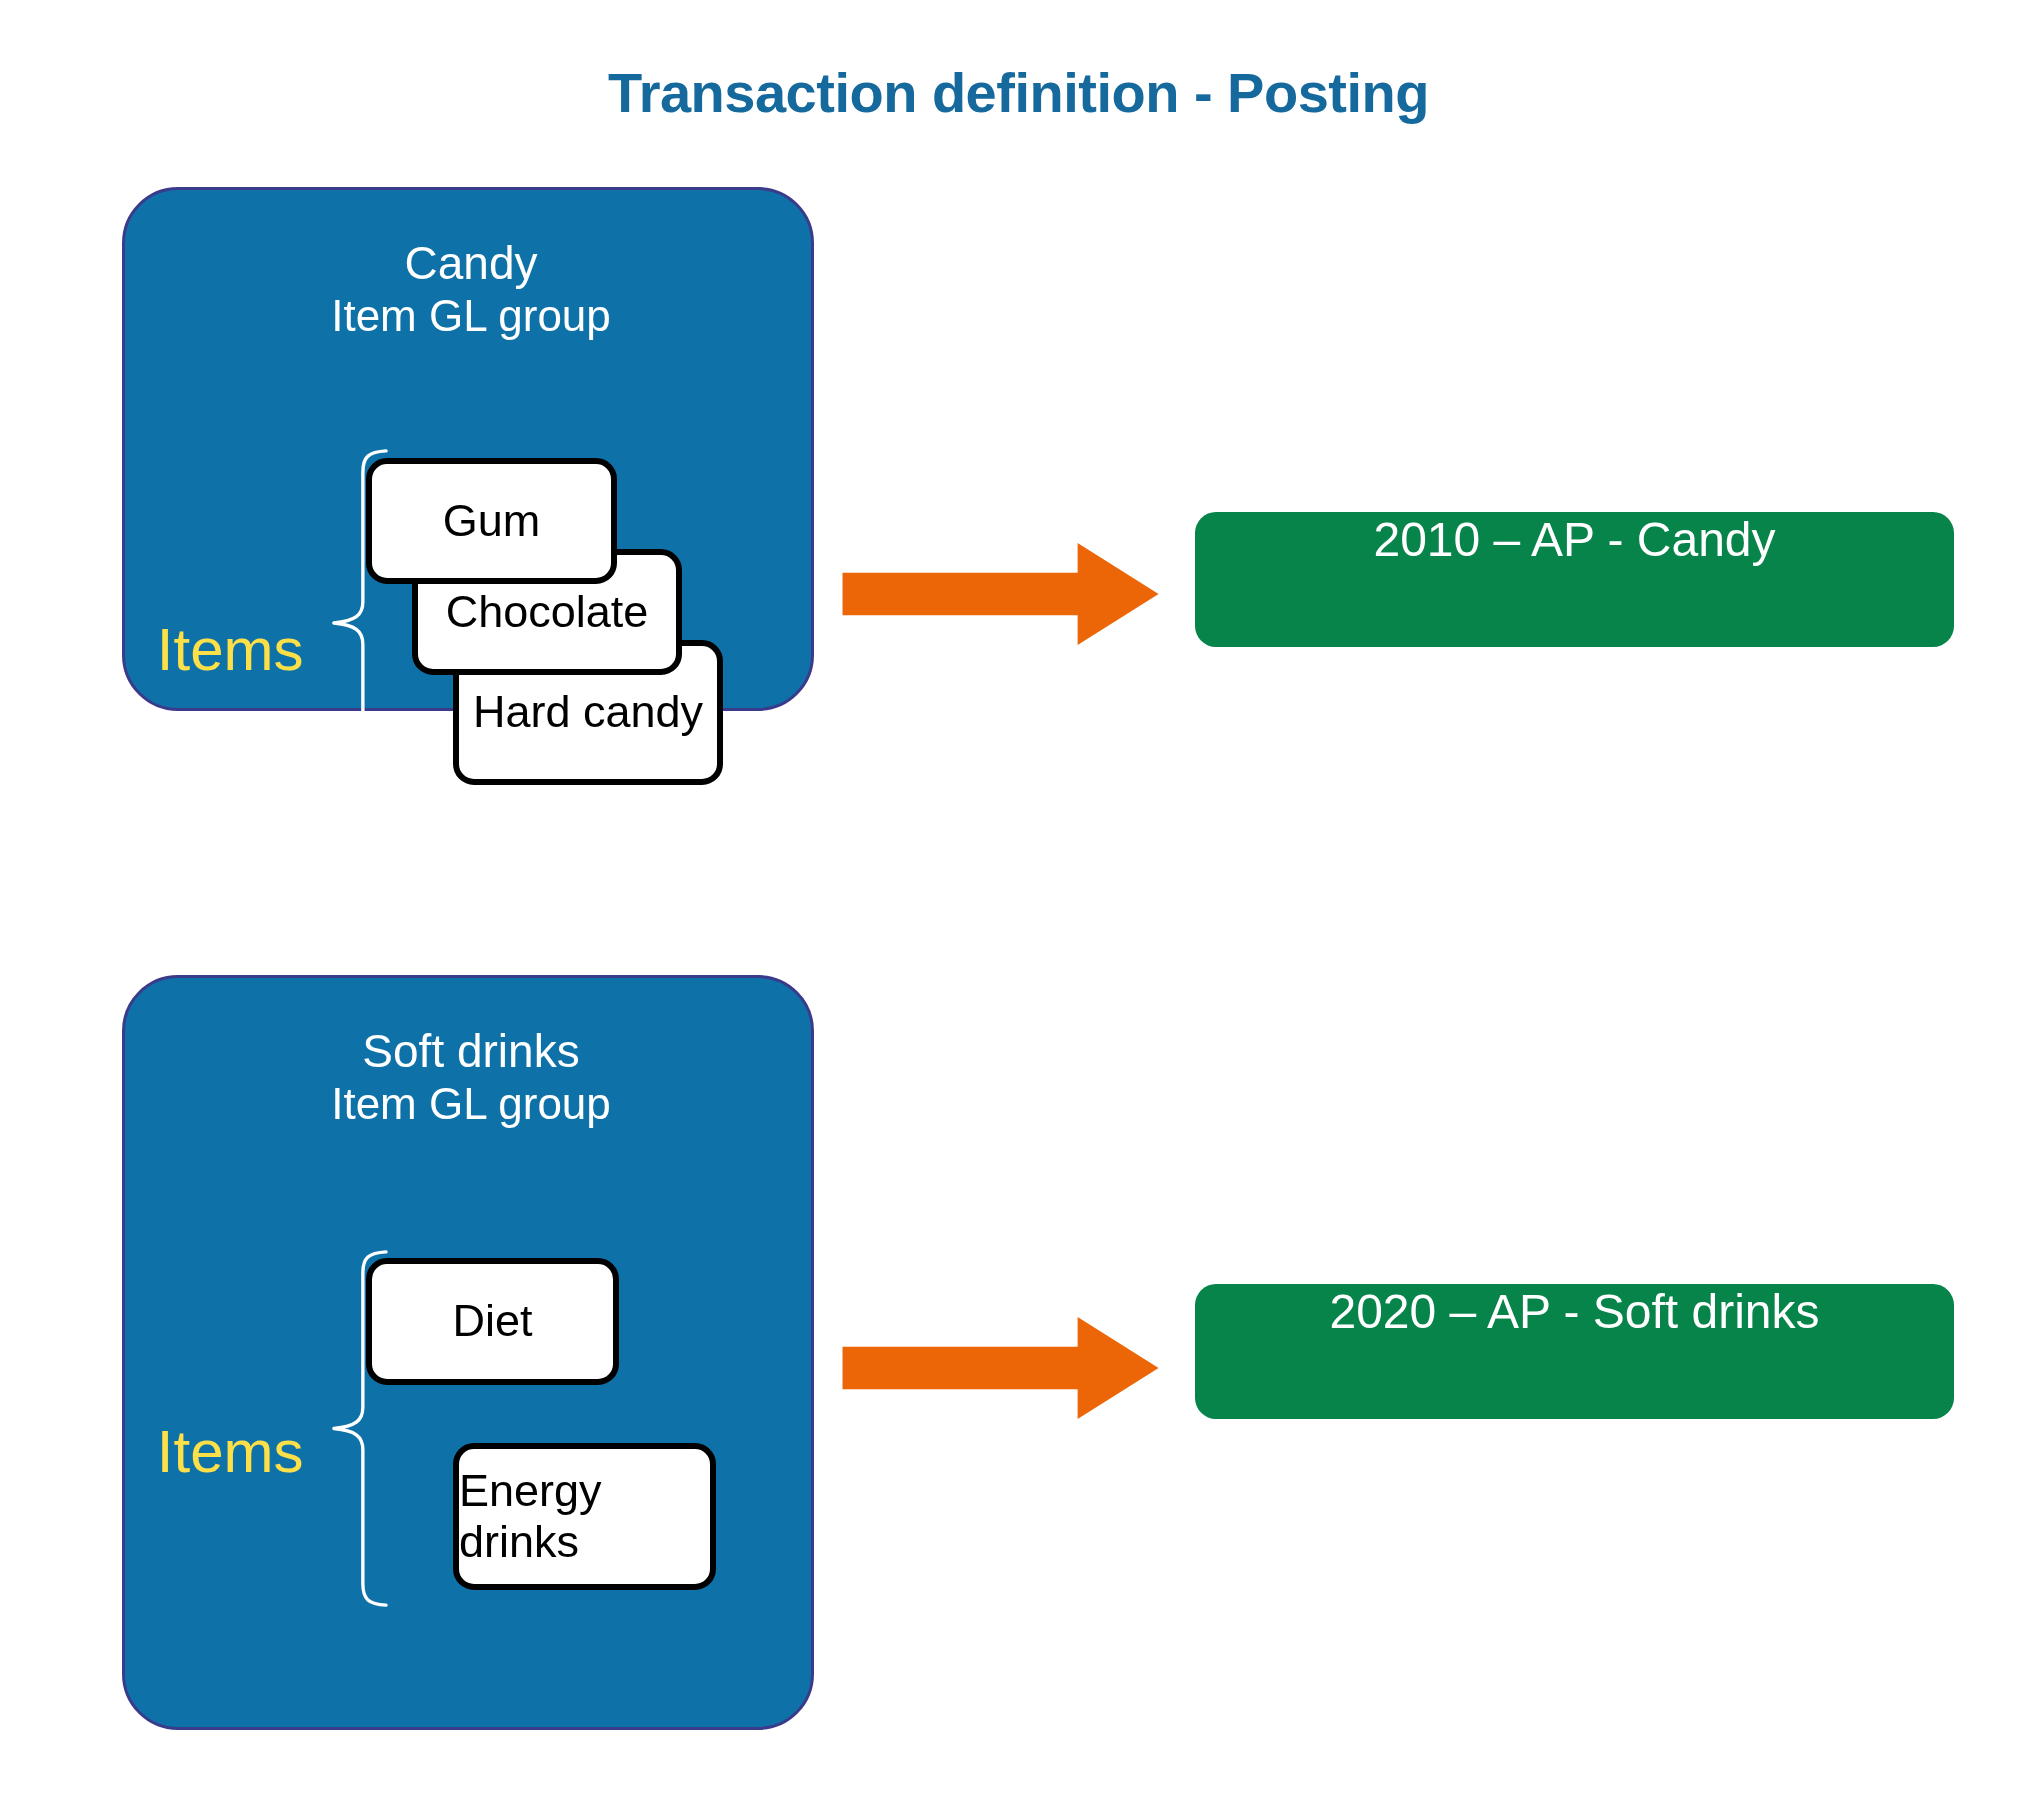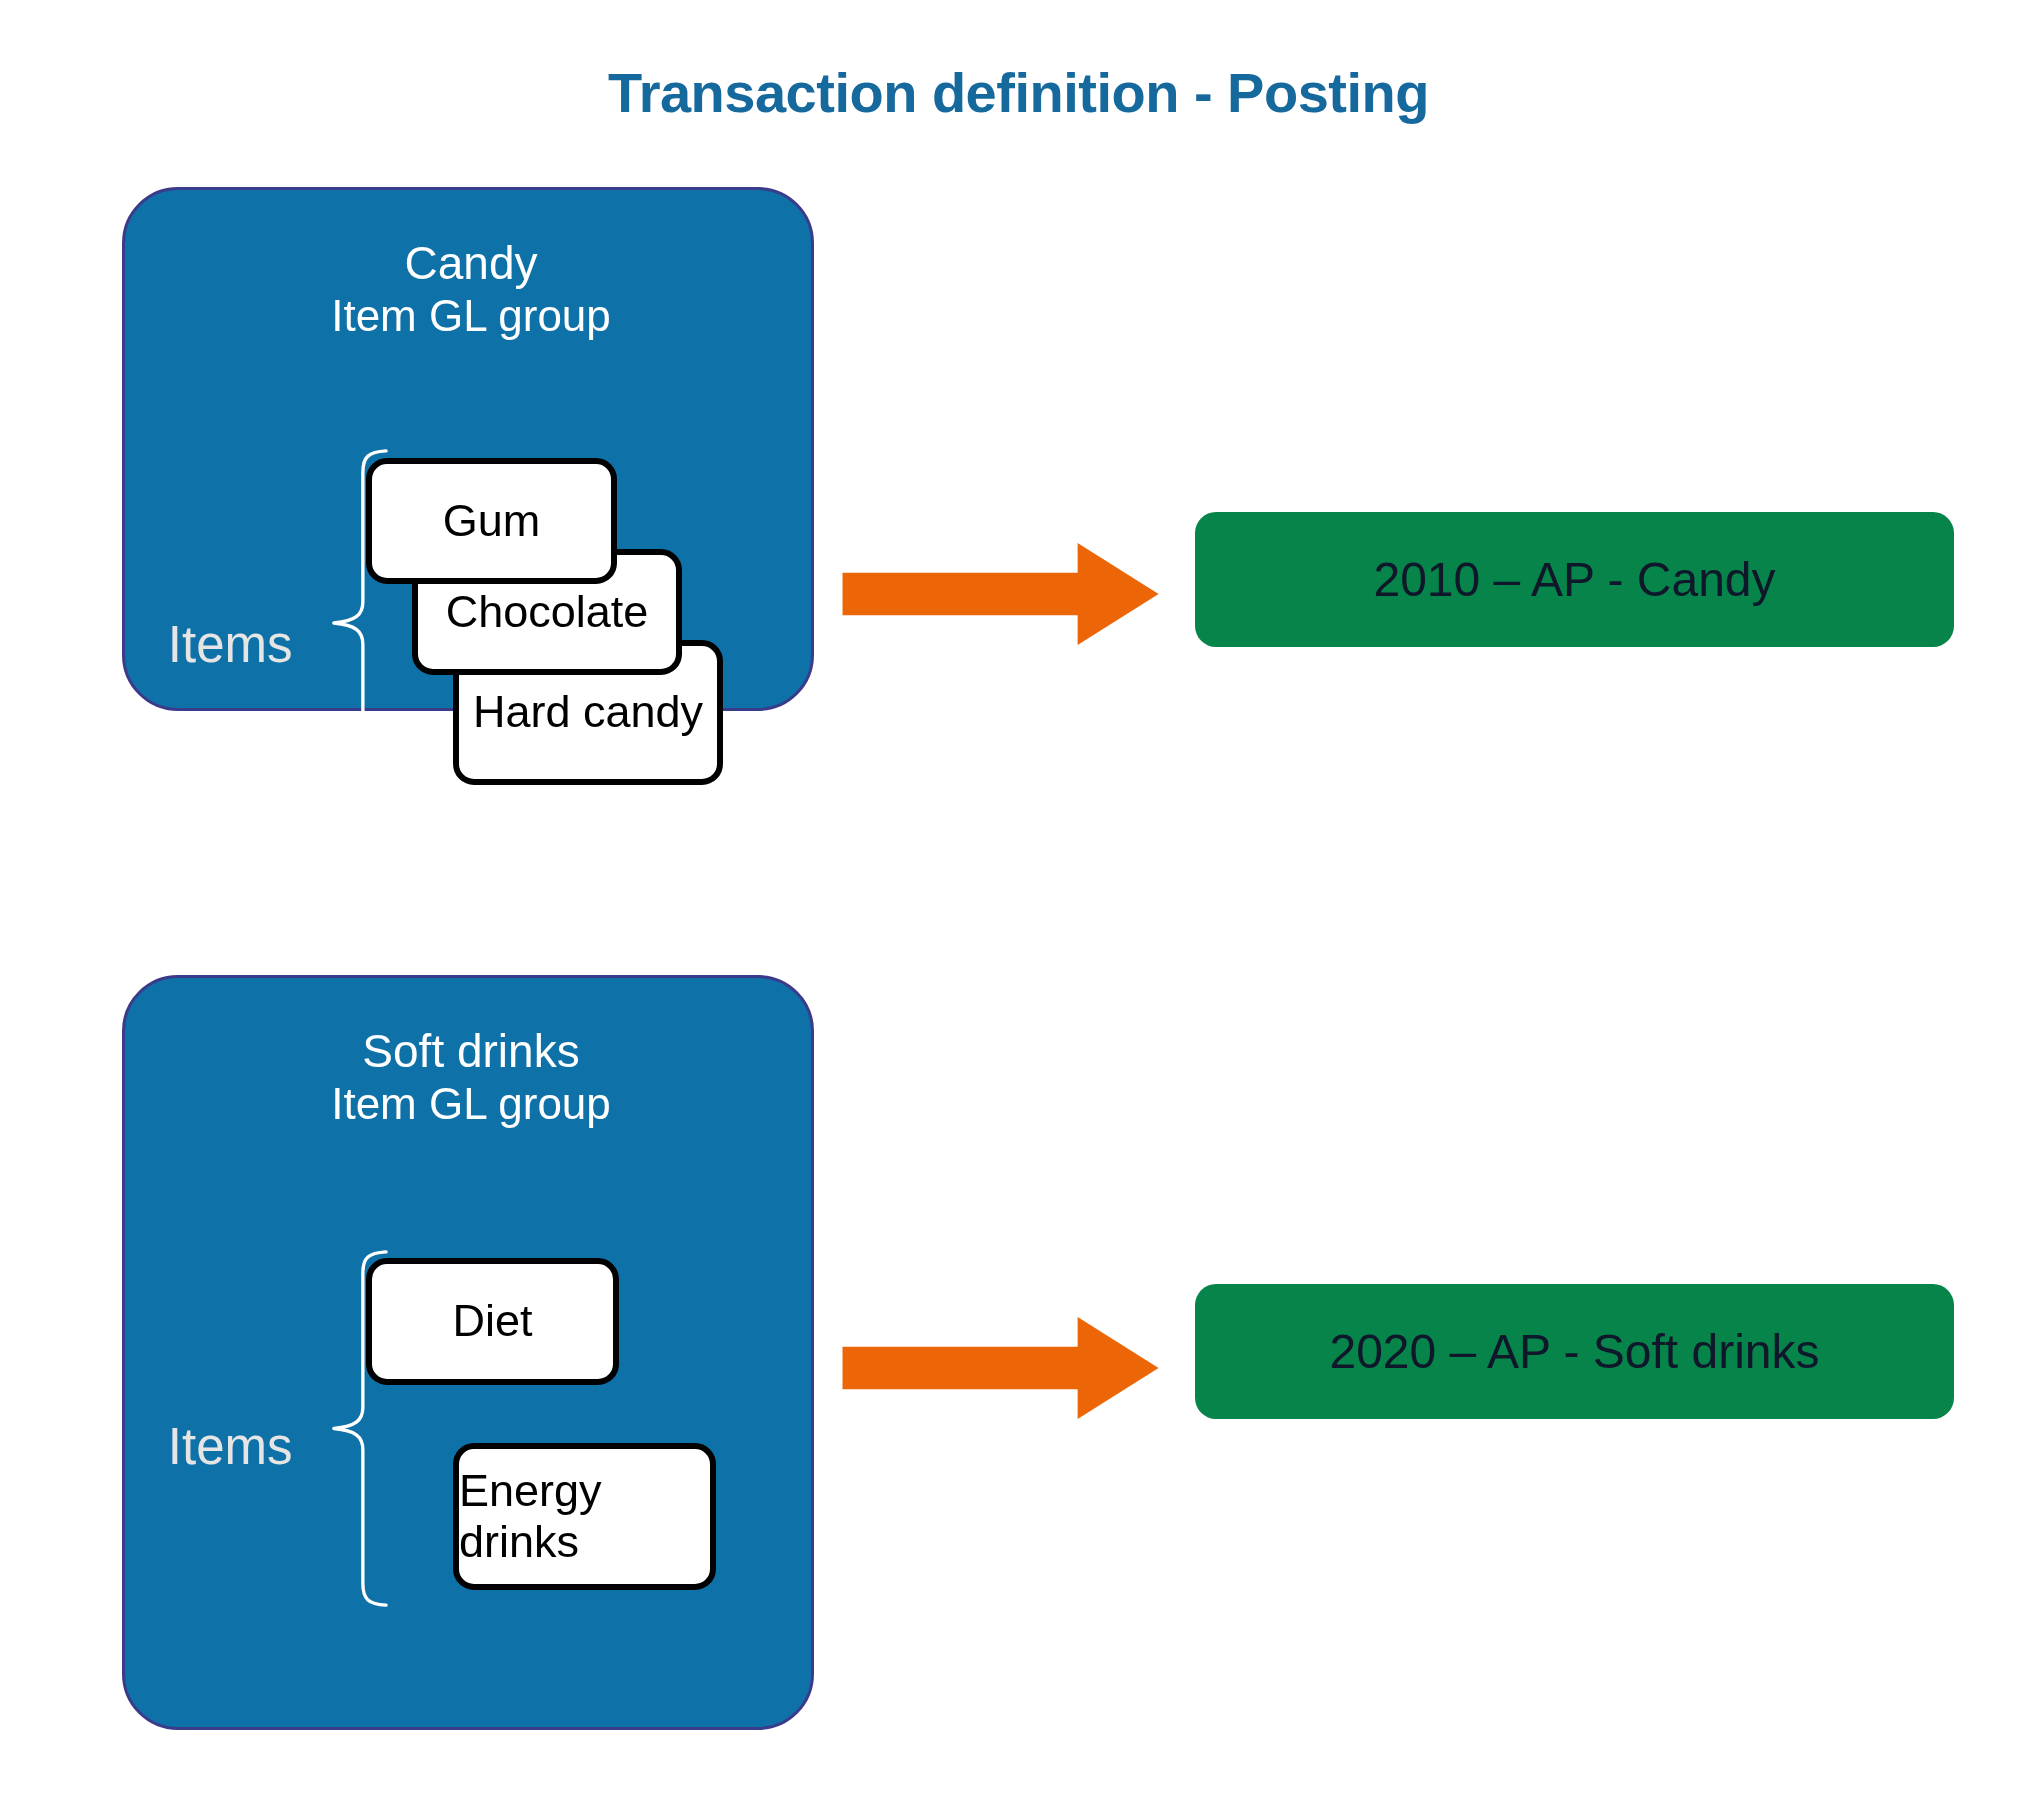--- a/index.html
+++ b/index.html
@@ -42,22 +42,22 @@
     line-height:1.18;
   }
   .panel-header .h-line1{display:block;font-size:46px;}
   .panel-header .h-line2{display:block;font-size:44px;}
   #panel-candy .panel-header{top:46px;}
   #panel-soft  .panel-header{top:46px;}
 
   
   .items-label{
     position:absolute;
-    color:#e5e5e5;
-    font-size:51px;
+    color:#fde047;
+    font-size:60px;
     white-space:nowrap;
   }
   #panel-candy .items-label{left:-5.8px;top:425px;width:222px;text-align:center;}
   #panel-soft  .items-label{left:-5.8px;top:439px;width:222px;text-align:center;}
 
   
   .brace{
     position:absolute;
     pointer-events:none;
   }
@@ -98,23 +98,23 @@
   .arrow{position:absolute;}
   #arrow-candy{left:842px;top:541px;}
   #arrow-soft {left:842px;top:1315px;}
 
   
   .account-box{
     position:absolute;
     background:#06844A;
     border-radius:21px;
     display:flex;
-    align-items:center;
+    align-items:flex-start;
     justify-content:center;
-    color:#0f172a;
+    color:#ffffff;
     font-size:48px;
     box-sizing:border-box;
   }
   #acct-candy{left:1195px;top:512px;width:759px;height:135px;}
   #acct-soft {left:1195px;top:1284px;width:759px;height:135px;}
 </style>
 </head>
 <body>
 
 <div id="stage">

